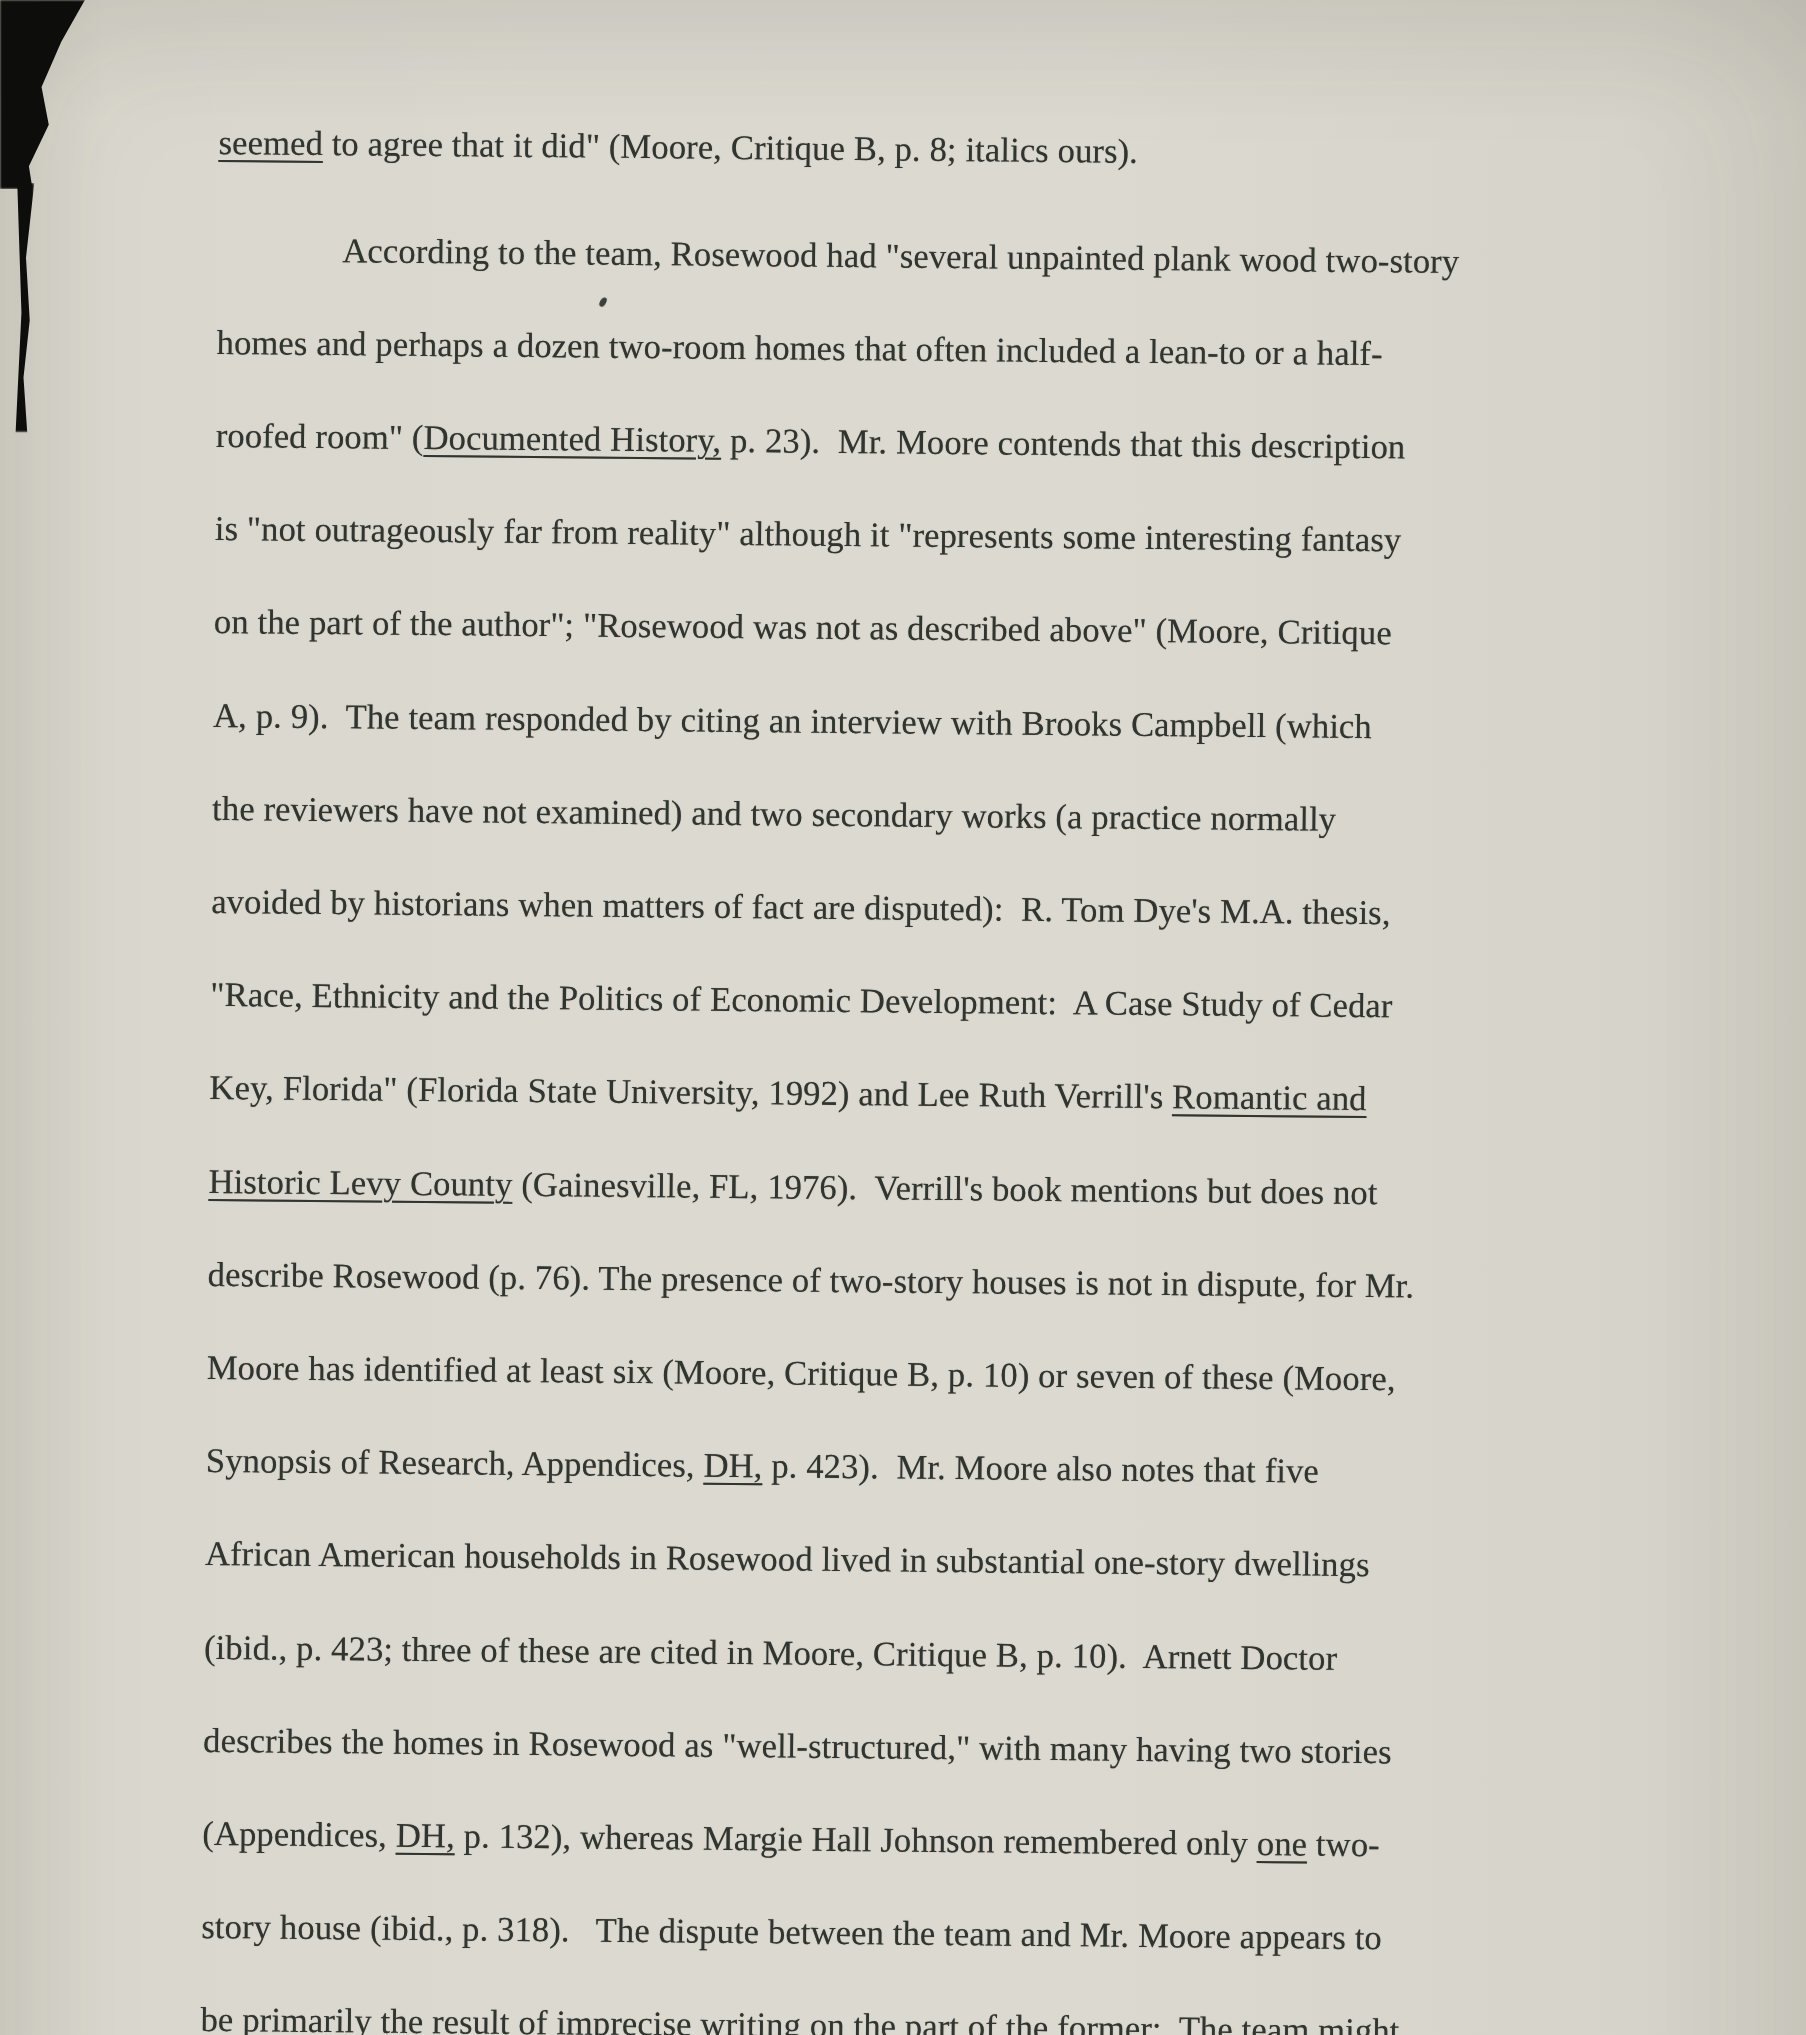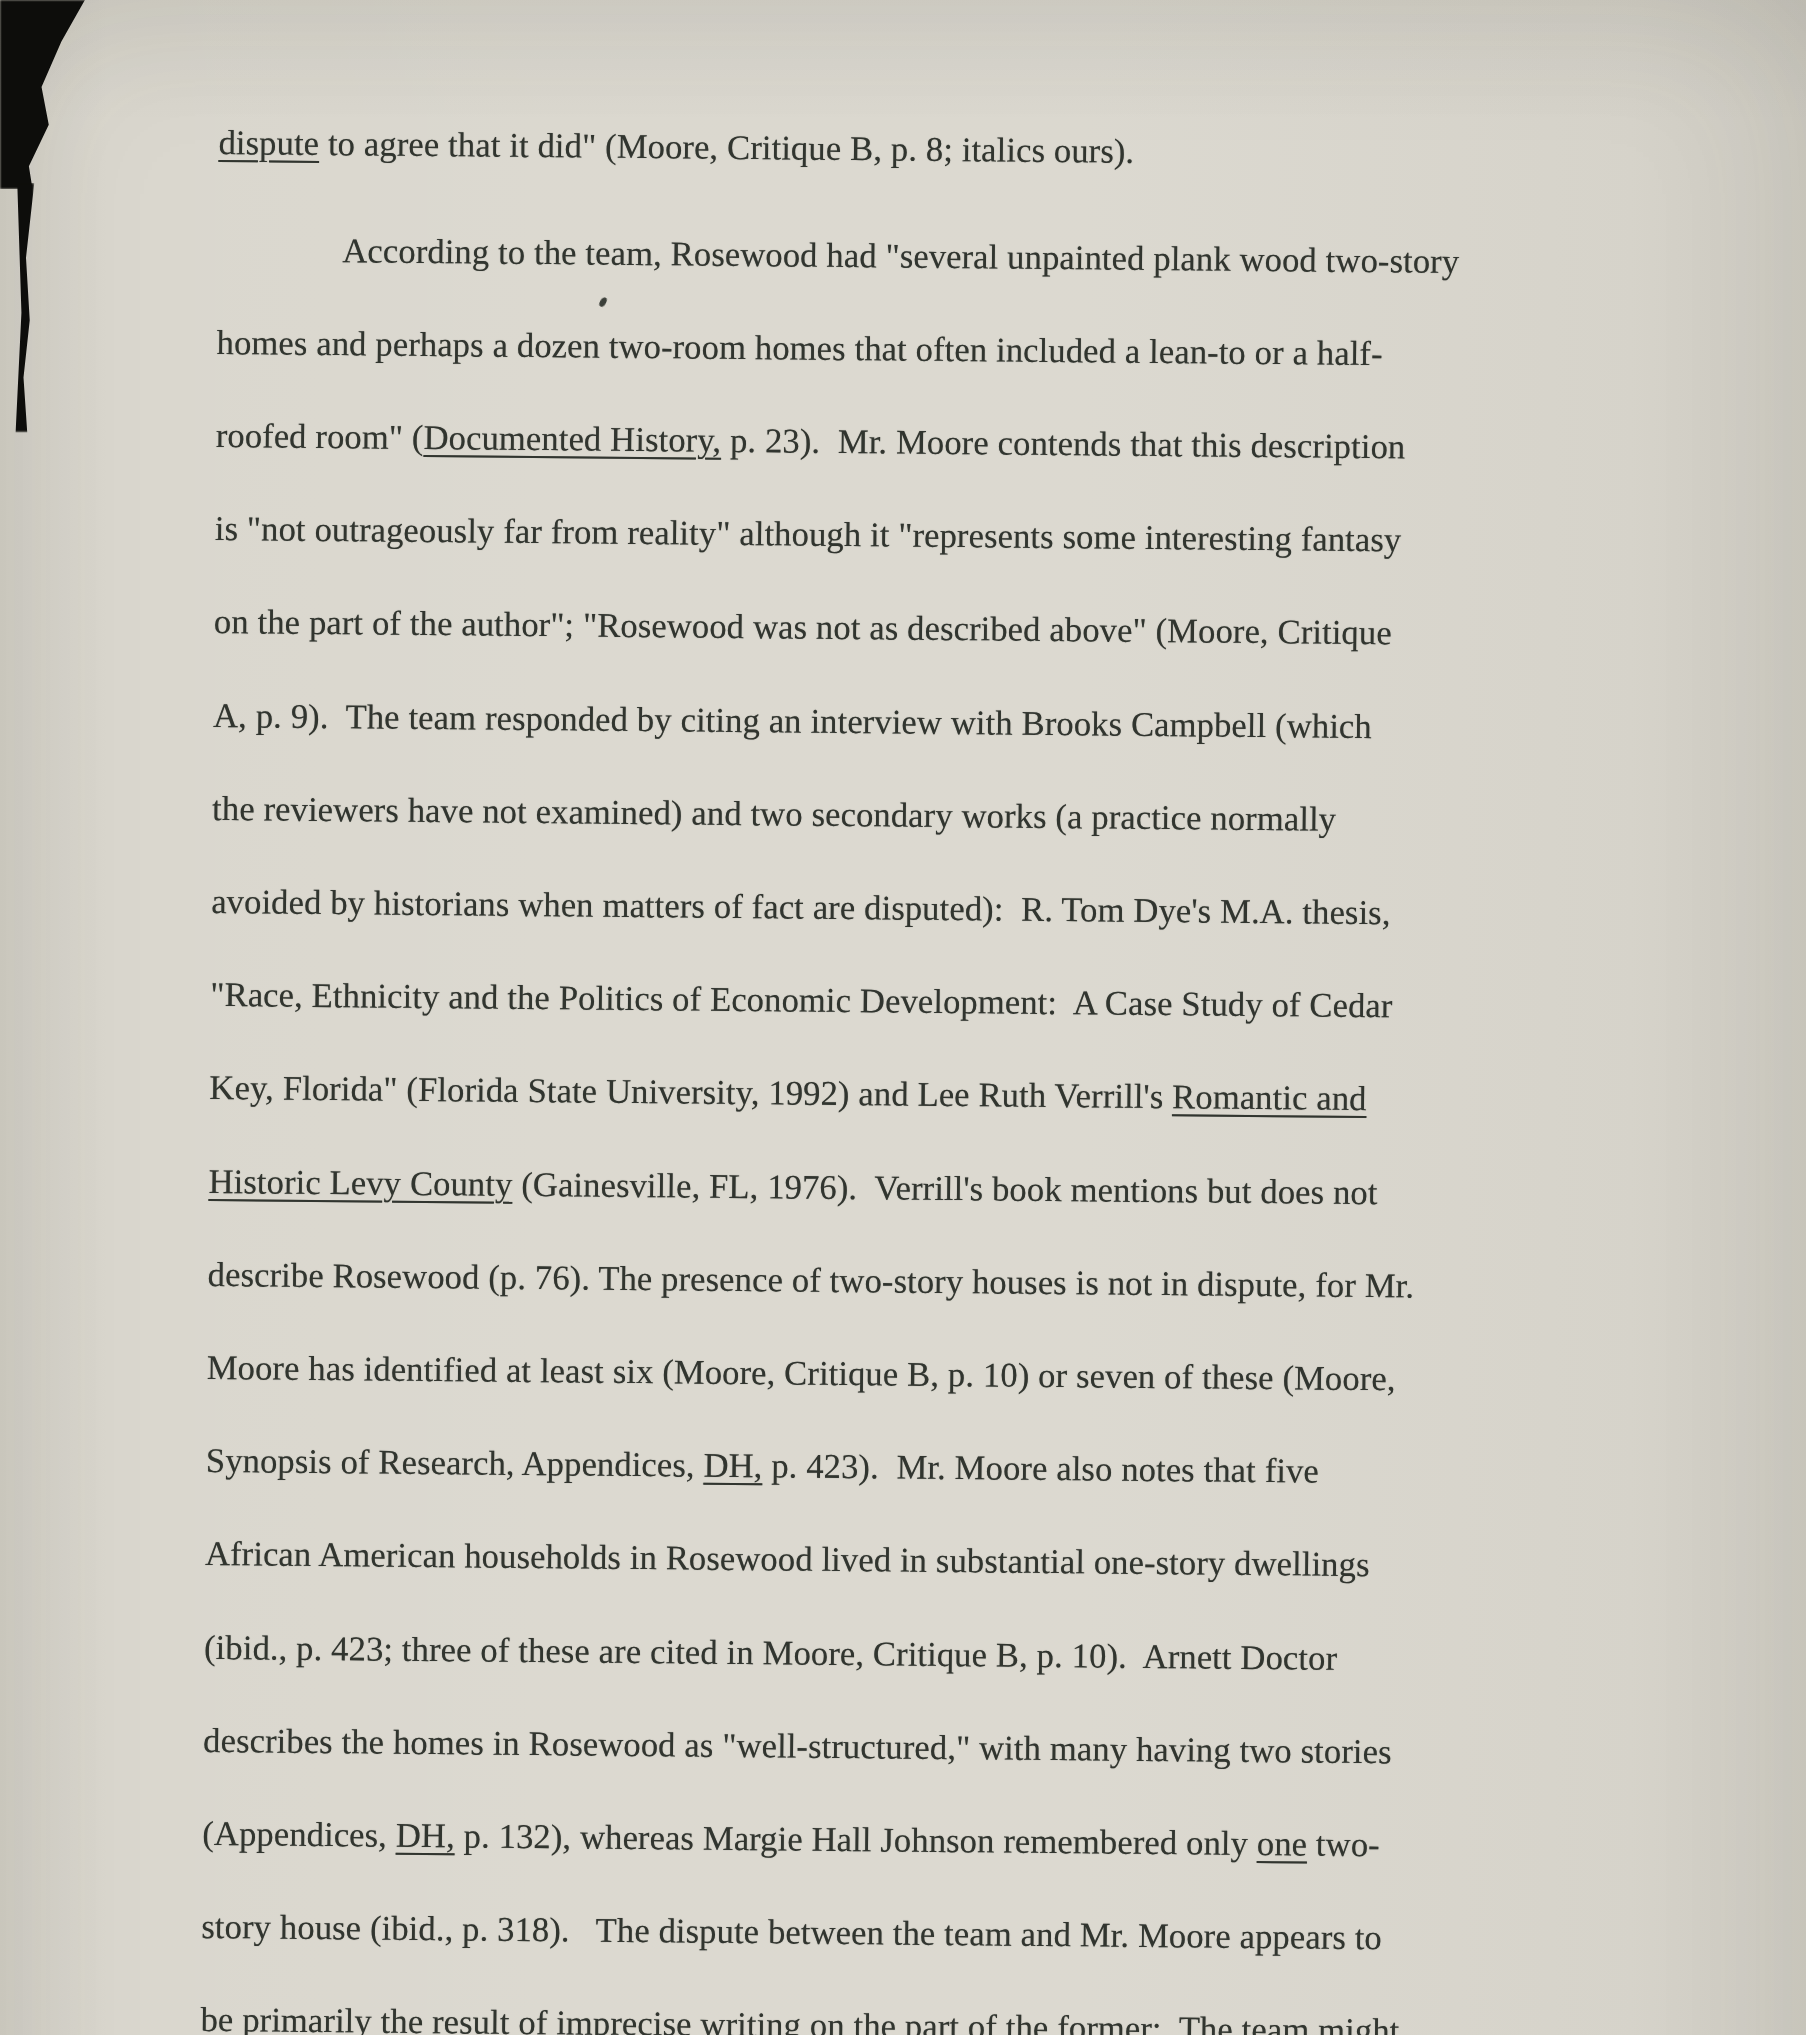--- a/index.html
+++ b/index.html
@@ -71,21 +71,21 @@
 
 <div class="paper">
   <div class="texture"></div>
 
   <div class="artifact corner"></div>
   <div class="artifact streak"></div>
 
   <div class="artifact speck"></div>
 
   <div class="textblock" id="textblock">
-      <div class="line"><span class="u">dispute</span><span> to agree that it did" (Moore, Critique B, p. 8; italics ours).</span></div>
+      <div class="line"><span class="u">seemed</span><span> to agree that it did" (Moore, Critique B, p. 8; italics ours).</span></div>
       <div class="line indent gap"><span>According to the team, Rosewood had "several unpainted plank wood two-story</span></div>
       <div class="line"><span>homes and perhaps a dozen two-room homes that often included a lean-to or a half-</span></div>
       <div class="line"><span>roofed room" (</span><span class="u">Documented History,</span><span> p. 23).&nbsp; Mr. Moore contends that this description</span></div>
       <div class="line"><span>is "not outrageously far from reality" although it "represents some interesting fantasy</span></div>
       <div class="line"><span>on the part of the author"; "Rosewood was not as described above" (Moore, Critique</span></div>
       <div class="line"><span>A, p. 9).&nbsp; The team responded by citing an interview with Brooks Campbell (which</span></div>
       <div class="line"><span>the reviewers have not examined) and two secondary works (a practice normally</span></div>
       <div class="line"><span>avoided by historians when matters of fact are disputed):&nbsp; R. Tom Dye's M.A. thesis,</span></div>
       <div class="line"><span>"Race, Ethnicity and the Politics of Economic Development:&nbsp; A Case Study of Cedar</span></div>
       <div class="line"><span>Key, Florida" (Florida State University, 1992) and Lee Ruth Verrill's </span><span class="u">Romantic and</span></div>

